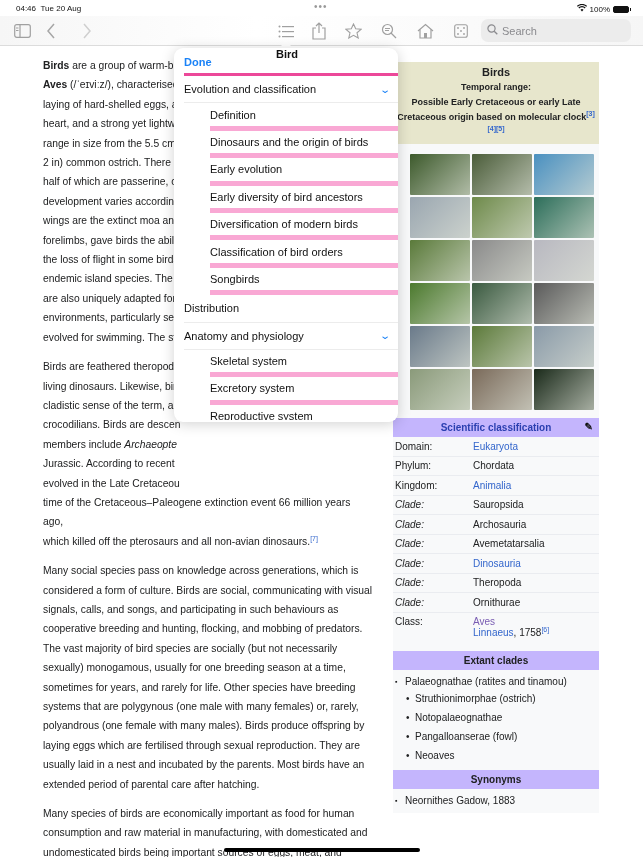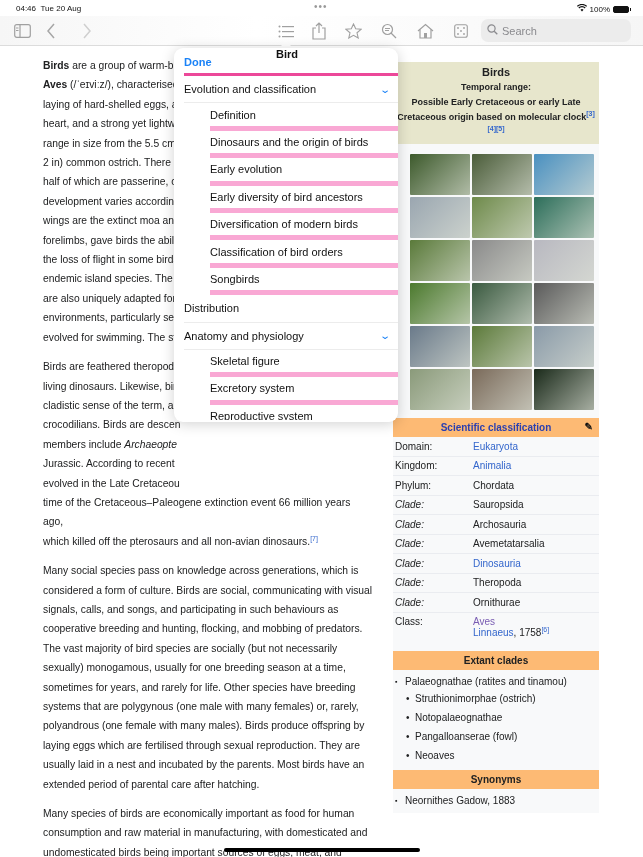--- a/index.html
+++ b/index.html
@@ -17,21 +17,21 @@
 
   .article { position: absolute; left: 43px; top: 56px; width: 330px; font-size: 10.3px; line-height: 19.4px; color: #202122; }
   .article p { margin-bottom: 10px; }
   sup { font-size: 7px; color: #3366cc; line-height: 0; }
 
   .infobox { position: absolute; left: 393px; top: 62px; width: 206px; background: #f8f9fa; font-size: 10px; color: #202122; }
   .ib-head { background: #e7e6cc; text-align: center; font-weight: bold; padding: 3px 2px 4px; line-height: 15px; font-size: 9px; }
   .ib-head .name { font-size: 11px; }
   .ib-gallery { padding: 10px 4px 8px 17px; display: grid; grid-template-columns: 60px 60px 60px; grid-auto-rows: 41px; gap: 2px; background: #f8f9fa; }
   .ib-gallery div { border-radius: 1px; }
-  .ib-section { background: #fdba74; text-align: center; font-weight: bold; padding: 4px 0; font-size: 10px; position: relative; }
+  .ib-section { background: #c4b5fd; text-align: center; font-weight: bold; padding: 4px 0; font-size: 10px; position: relative; }
   .ib-section.blue { color: #2a3fb0; }
   .ib-section .pencil { position: absolute; right: 6px; top: 3px; font-size: 10px; color: #111; }
   .ib-row { display: flex; padding: 0 0 0 2px; height: 19.5px; align-items: center; border-bottom: 1px solid #eaecf0; font-size: 10px; }
   .ib-row .k { width: 78px; }
   .ib-row .k.it { font-style: italic; }
   .ib-row .v.link { color: #3366cc; }
   .ib-row.tall { height: 38px; align-items: flex-start; padding-top: 3px; border-bottom: none; }
   .ib-list { padding: 3px 0 4px 2px; font-size: 10px; line-height: 17px; }
   .ib-list .l1 { padding-left: 10px; position: relative; }
   .ib-list .l1:before { content: "▪"; position: absolute; left: 0; font-size: 7px; }
@@ -212,26 +212,26 @@
   <div class="ib-section blue">
     <span>Scientific classification</span>
     <span class="pencil">✎</span>
   </div>
   <div id="taxonomy">
       <div class="ib-row">
         <span class="k">Domain:</span>
         <span class="v link">Eukaryota</span>
       </div>
       <div class="ib-row">
+        <span class="k">Phylum:</span>
+        <span class="v">Chordata</span>
+      </div>
+      <div class="ib-row">
         <span class="k">Kingdom:</span>
         <span class="v link">Animalia</span>
-      </div>
-      <div class="ib-row">
-        <span class="k">Phylum:</span>
-        <span class="v">Chordata</span>
       </div>
       <div class="ib-row">
         <span class="k it">Clade:</span>
         <span class="v">Sauropsida</span>
       </div>
       <div class="ib-row">
         <span class="k it">Clade:</span>
         <span class="v">Archosauria</span>
       </div>
       <div class="ib-row">
@@ -305,21 +305,21 @@
         <span>Songbirds</span>
       </div>
       <div class="pop-item l1">
         <span>Distribution</span>
       </div>
       <div class="pop-item l1">
         <span>Anatomy and physiology</span>
         <span class="chev">⌄</span>
       </div>
       <div class="pop-item l2">
-        <span>Skeletal figure</span>
+        <span>Skeletal system</span>
       </div>
       <div class="pop-item l2">
         <span>Excretory system</span>
       </div>
       <div class="pop-item l2">
         <span>Reproductive system</span>
       </div>
     </div>
 </div>
 

